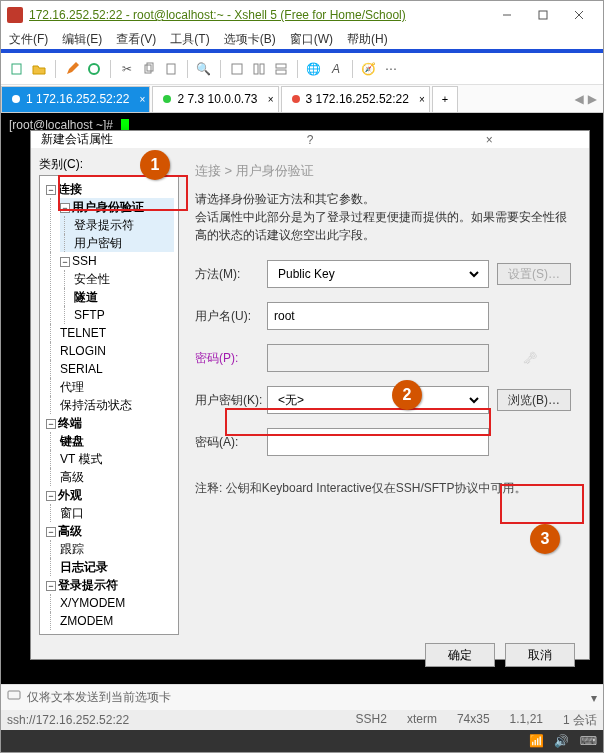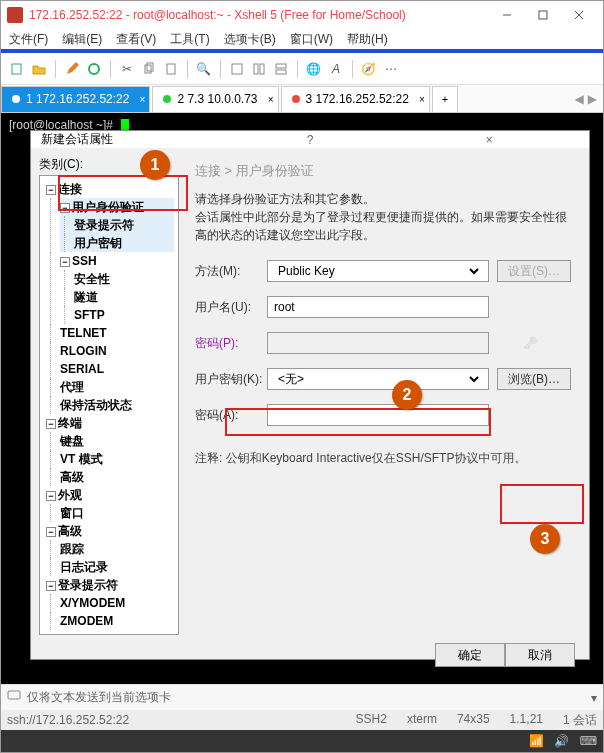--- a/index.html
+++ b/index.html
@@ -2,21 +2,21 @@
 <html><head>
 <meta charset="utf-8">
 <style>
 * { box-sizing: border-box; margin: 0; padding: 0; font-family: "Microsoft YaHei", Tahoma, sans-serif; font-size: 12px; }
 body { width: 604px; height: 753px; background: #fff; overflow: hidden; position: relative; }
 
 
 .main-window { width: 604px; height: 753px; border: 1px solid #999; display: flex; flex-direction: column; }
 .titlebar { height: 28px; display: flex; align-items: center; padding: 0 6px; background: #fff; }
 .titlebar .icon { width: 16px; height: 16px; background: #c0392b; border-radius: 2px; margin-right: 6px; }
-.titlebar .title { flex: 1; color: #ef4444; }
+.titlebar .title { flex: 1; color: #4d7c0f; text-decoration: underline; }
 .titlebar .btn { width: 36px; height: 26px; display: flex; align-items: center; justify-content: center; color: #555; }
 .titlebar .btn svg { width: 10px; height: 10px; }
 
 .menubar { height: 24px; display: flex; align-items: center; padding: 0 8px; gap: 14px; color: #333; border-bottom: 4px solid #1d4ed8; }
 .toolbar { height: 32px; display: flex; align-items: center; padding: 0 6px; gap: 2px; border-bottom: 1px solid #e0e0e0; }
 .tb-btn { width: 20px; height: 20px; display: flex; align-items: center; justify-content: center; color: #555; }
 .tb-sep { width: 1px; height: 18px; background: #ccc; margin: 0 4px; }
 .tb-btn svg { width: 14px; height: 14px; }
 
 .tabbar { height: 28px; display: flex; align-items: center; border-bottom: 1px solid #ccc; background: #fafafa; }
@@ -39,40 +39,40 @@
 .statusbar2 { height: 22px; background: #333; color: #ccc; font-size: 10px; display: flex; align-items: center; padding: 0 6px; gap: 10px; justify-content: flex-end; }
 
 .watermark { position: absolute; right: 14px; bottom: 50px; font-size: 14px; color: #888; font-style: italic; font-family: serif; }
 
 
 .dialog { position: absolute; left: 30px; top: 130px; width: 560px; height: 530px; background: #f0f0f0; border: 1px solid #888; box-shadow: 2px 2px 8px rgba(0,0,0,.3); display: flex; flex-direction: column; }
 .dlg-title { height: 28px; display: flex; align-items: center; padding: 0 10px; background: #fff; }
 .dlg-title span { flex: 1; }
 .dlg-title .ctl { width: 32px; text-align: center; color: #666; }
 .dlg-body { flex: 1; display: flex; padding: 8px; gap: 10px; }
-.dlg-foot { height: 40px; display: flex; align-items: center; justify-content: flex-end; padding: 0 14px; }
+.dlg-foot { height: 40px; display: flex; align-items: center; justify-content: flex-end; gap: 10px; padding: 0 14px; }
 .dlg-foot button { width: 70px; height: 24px; border: 1px solid #999; background: #eaeaea; }
 
 .tree-wrap { width: 140px; display: flex; flex-direction: column; }
 .tree-label { margin-bottom: 2px; }
 .tree { flex: 1; border: 1px solid #999; background: #fff; padding: 4px; overflow: auto; }
 .tree ul { list-style: none; padding-left: 14px; }
 .tree > ul { padding-left: 2px; }
-.tree li { line-height: 18px; white-space: nowrap; position: relative; font-weight: bold; }
+.tree li { line-height: 18px; white-space: nowrap; position: relative; }
 .tree li::before { content: ""; position: absolute; left: -10px; top: 0; bottom: 0; border-left: 1px dotted #aaa; }
 .tree li .tog { display: inline-block; width: 10px; height: 10px; border: 1px solid #888; text-align: center; line-height: 8px; font-size: 9px; margin-right: 2px; background: #fff; }
 .tree .sel { background: rgba(0,120,215,.12); }
 
 .right-pane { flex: 1; padding: 6px 10px 6px 6px; }
 .right-title { color: #999; font-size: 13px; margin-bottom: 10px; }
 .right-desc { color: #333; line-height: 18px; margin-bottom: 16px; }
 .form-row { display: flex; align-items: center; margin-bottom: 14px; }
 .form-row label { width: 72px; color: #333; }
 .form-row label.dis { color: #a21caf; }
-.form-row .ctrl { flex: 1; height: 22px; border: 1px solid #999; background: #fff; padding: 0 6px; display: flex; align-items: center; }
+.form-row .ctrl { flex: 1; height: 28px; border: 1px solid #999; background: #fff; padding: 0 6px; display: flex; align-items: center; }
 .form-row .ctrl.dis { background: #f0f0f0; color: #aaa; }
 .form-row select, .form-row input { width: 100%; border: none; outline: none; background: transparent; font-size: 12px; }
 .form-row .after-btn { margin-left: 8px; width: 74px; height: 22px; border: 1px solid #999; background: #eaeaea; color: #333; }
 .form-row .after-btn.dis { color: #aaa; }
 .note { margin-top: 24px; color: #444; }
 
 
 .hl { position: absolute; border: 2px solid #e02020; pointer-events: none; }
 .hl1 { left: 58px; top: 175px; width: 130px; height: 36px; }
 .hl2 { left: 225px; top: 408px; width: 266px; height: 28px; }

